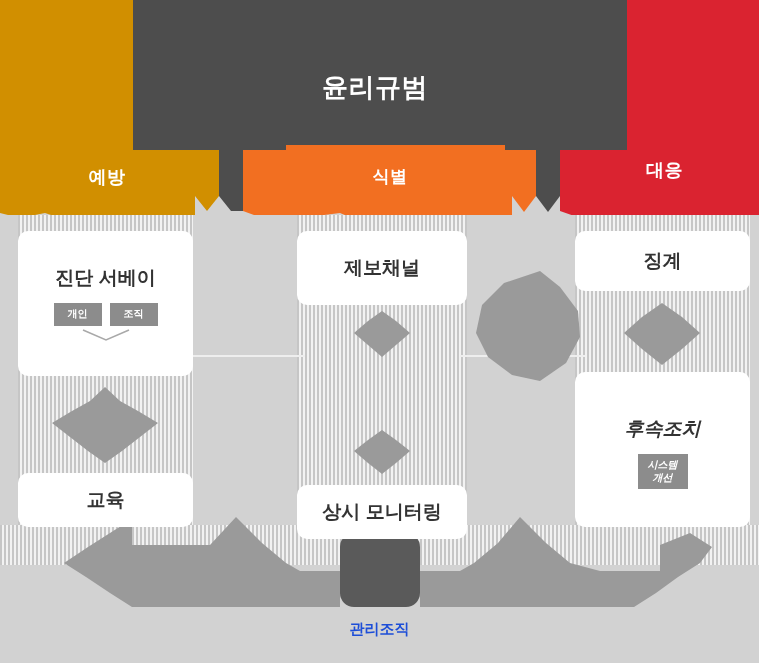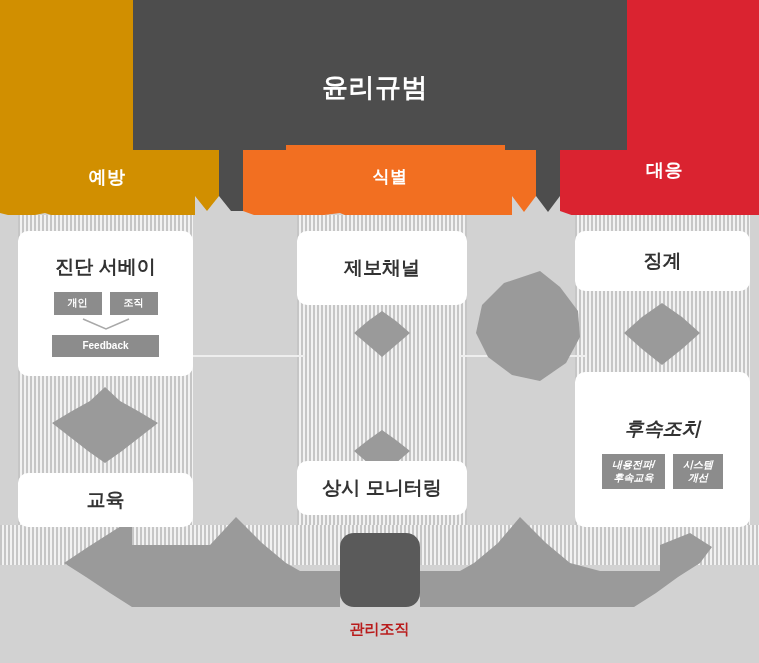--- a/index.html
+++ b/index.html
@@ -129,40 +129,40 @@
     line-height: 1.25;
     white-space: nowrap;
   }
   .pill.wide { padding: 5px 10px; }
 
   
   #card-survey   { left: 18px;  top: 16px;  width: 175px; height: 145px; padding-top: 4px; }
   #card-edu      { left: 18px;  top: 258px; width: 175px; height: 54px; }
   #card-report   { left: 297px; top: 16px;  width: 170px; height: 74px; }
   #card-audit    { left: 297px; top: 136px; width: 170px; height: 74px; }
-  #card-monitor  { left: 297px; top: 246px; width: 170px; height: 54px; }
+  #card-monitor  { left: 297px; top: 270px; width: 170px; height: 54px; }
   #card-punish   { left: 575px; top: 16px;  width: 175px; height: 60px; }
   #card-follow   { left: 575px; top: 157px; width: 175px; height: 155px; padding-top: 6px; font-style: italic; }
 
   #card-survey .card-title { margin-bottom: 2px; }
   #card-follow .card-title { margin-bottom: 2px; }
 
   .chevron {
     width: 54px;
     height: 14px;
     margin: 2px 0 4px 0;
   }
 
   
   #bottom-caption {
     position: absolute;
     left: 0; top: 405px;
     width: 759px;
     text-align: center;
-    color: #b91c1c;
+    color: #1d4ed8;
     font-size: 15px;
     font-weight: bold;
   }
 </style>
 </head>
 <body>
 
 <div id="stage">
 
   <div id="banner">
@@ -214,21 +214,20 @@
 
     <div class="card" id="card-survey">
       <div class="card-title">진단 서베이</div>
       <div class="pill-row">
         <div class="pill">개인</div>
         <div class="pill">조직</div>
       </div>
       <svg class="chevron" viewBox="0 0 54 14" xmlns="http://www.w3.org/2000/svg">
         <polyline points="4,2 27,12 50,2" fill="none" stroke="#a9a9a9" stroke-width="1.6"></polyline>
       </svg>
-      <div class="pill" style="padding:5px 30px;">Feedback</div>
     </div>
 
     <div class="card" id="card-edu">
       <div class="card-title">교육</div>
     </div>
 
     <div class="card" id="card-report">
       <div class="card-title">제보채널</div>
     </div>
 
@@ -237,21 +236,20 @@
       <div class="card-title">상시 모니터링</div>
     </div>
 
     <div class="card" id="card-punish">
       <div class="card-title">징계</div>
     </div>
 
     <div class="card" id="card-follow">
       <div class="card-title">후속조치</div>
       <div class="pill-row">
-        <div class="pill wide">내용전파/<br>후속교육</div>
         <div class="pill wide">시스템<br>개선</div>
       </div>
     </div>
 
     <div id="bottom-caption">관리조직</div>
 
   </div>
 </div>
 
 </body></html>

